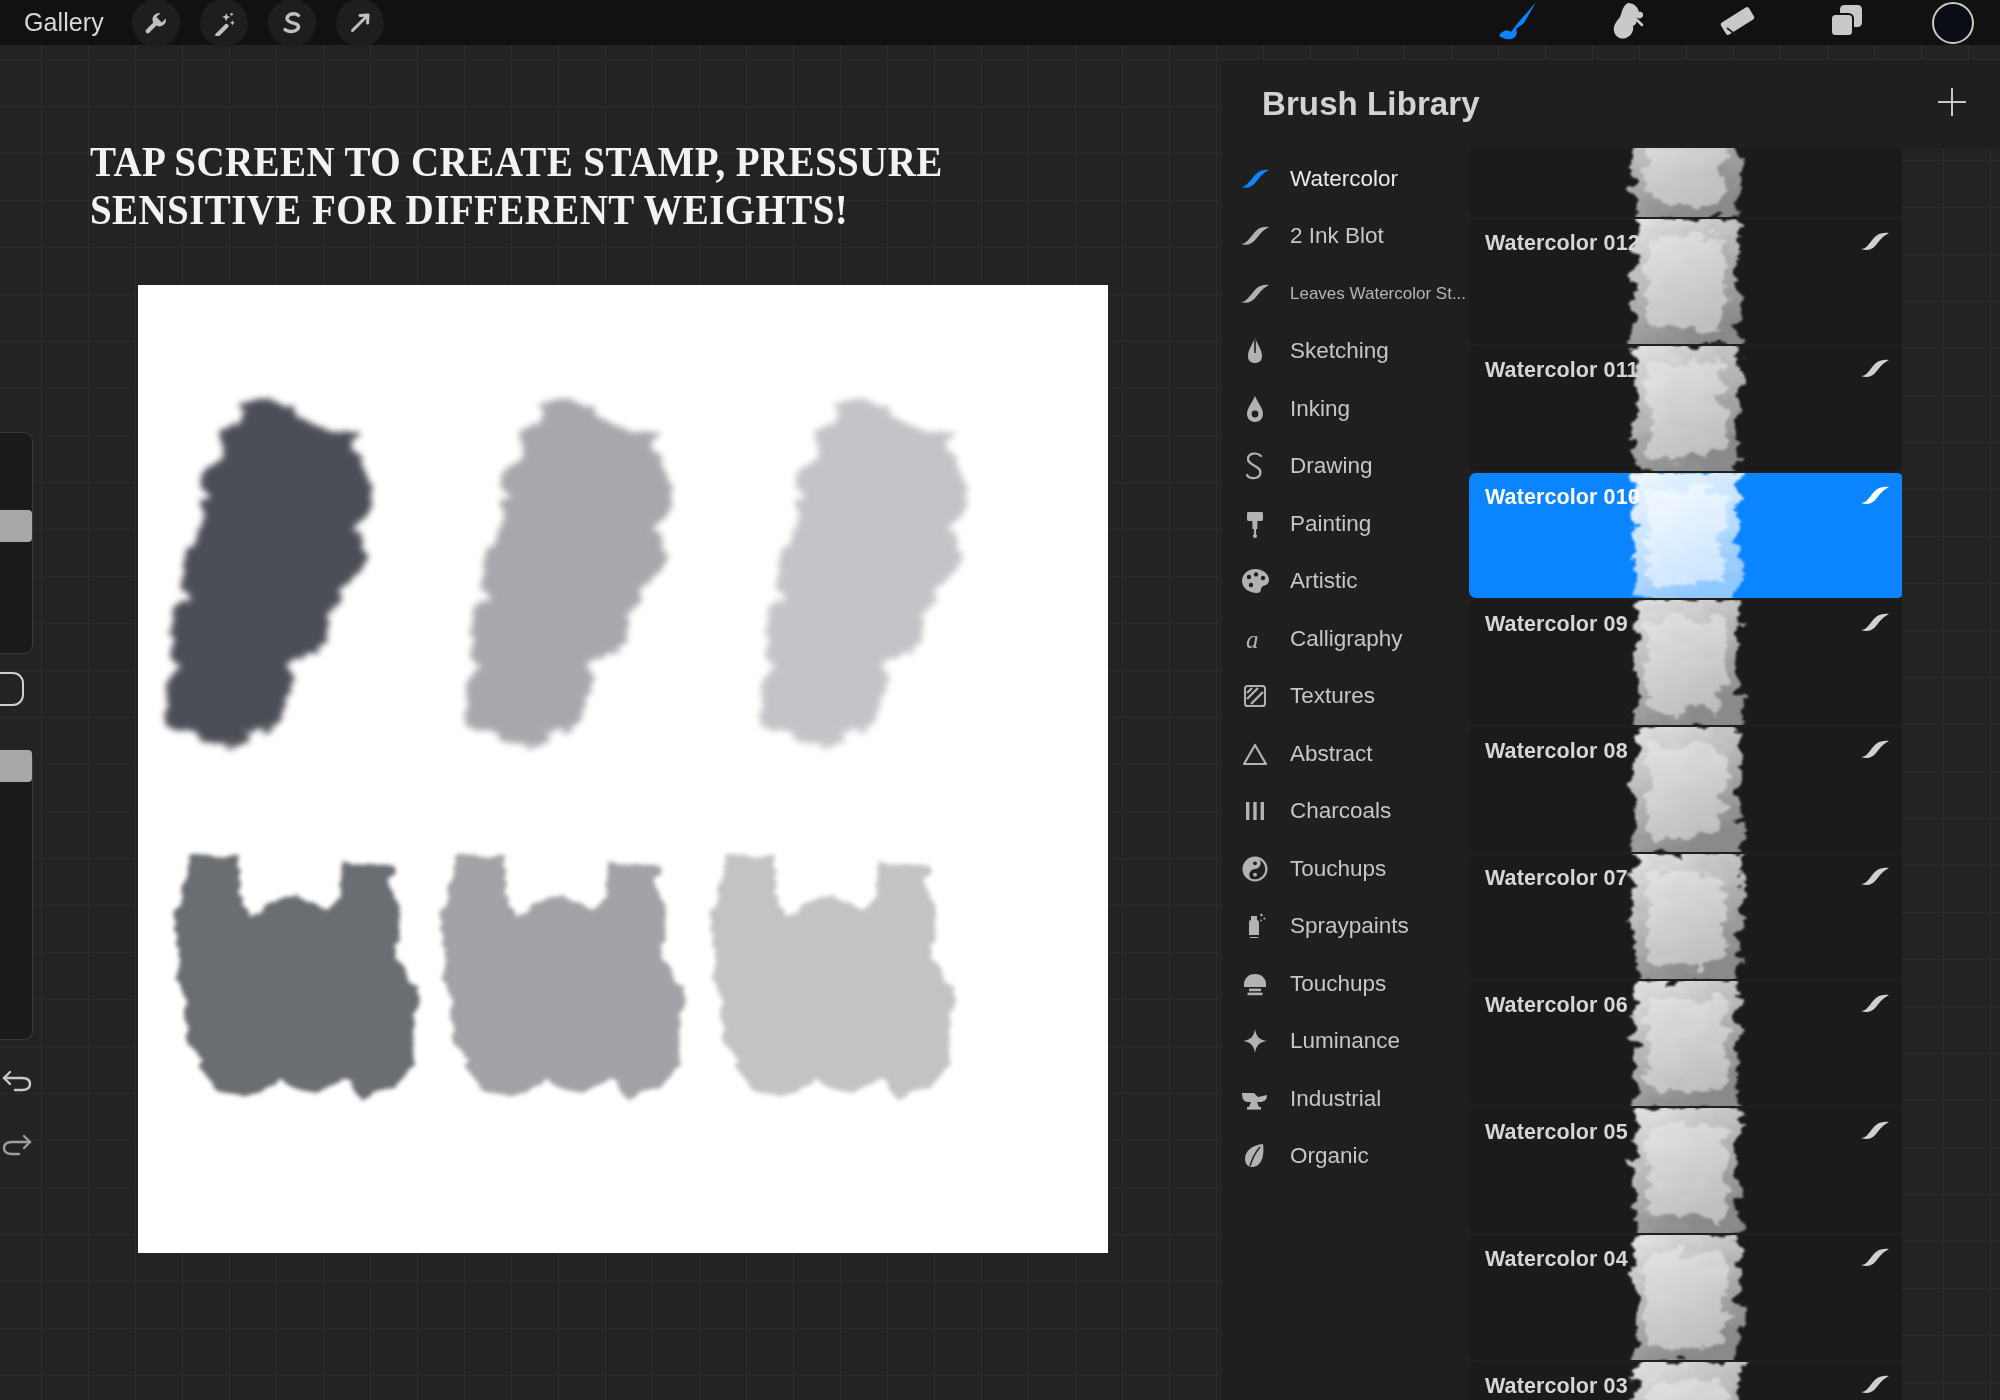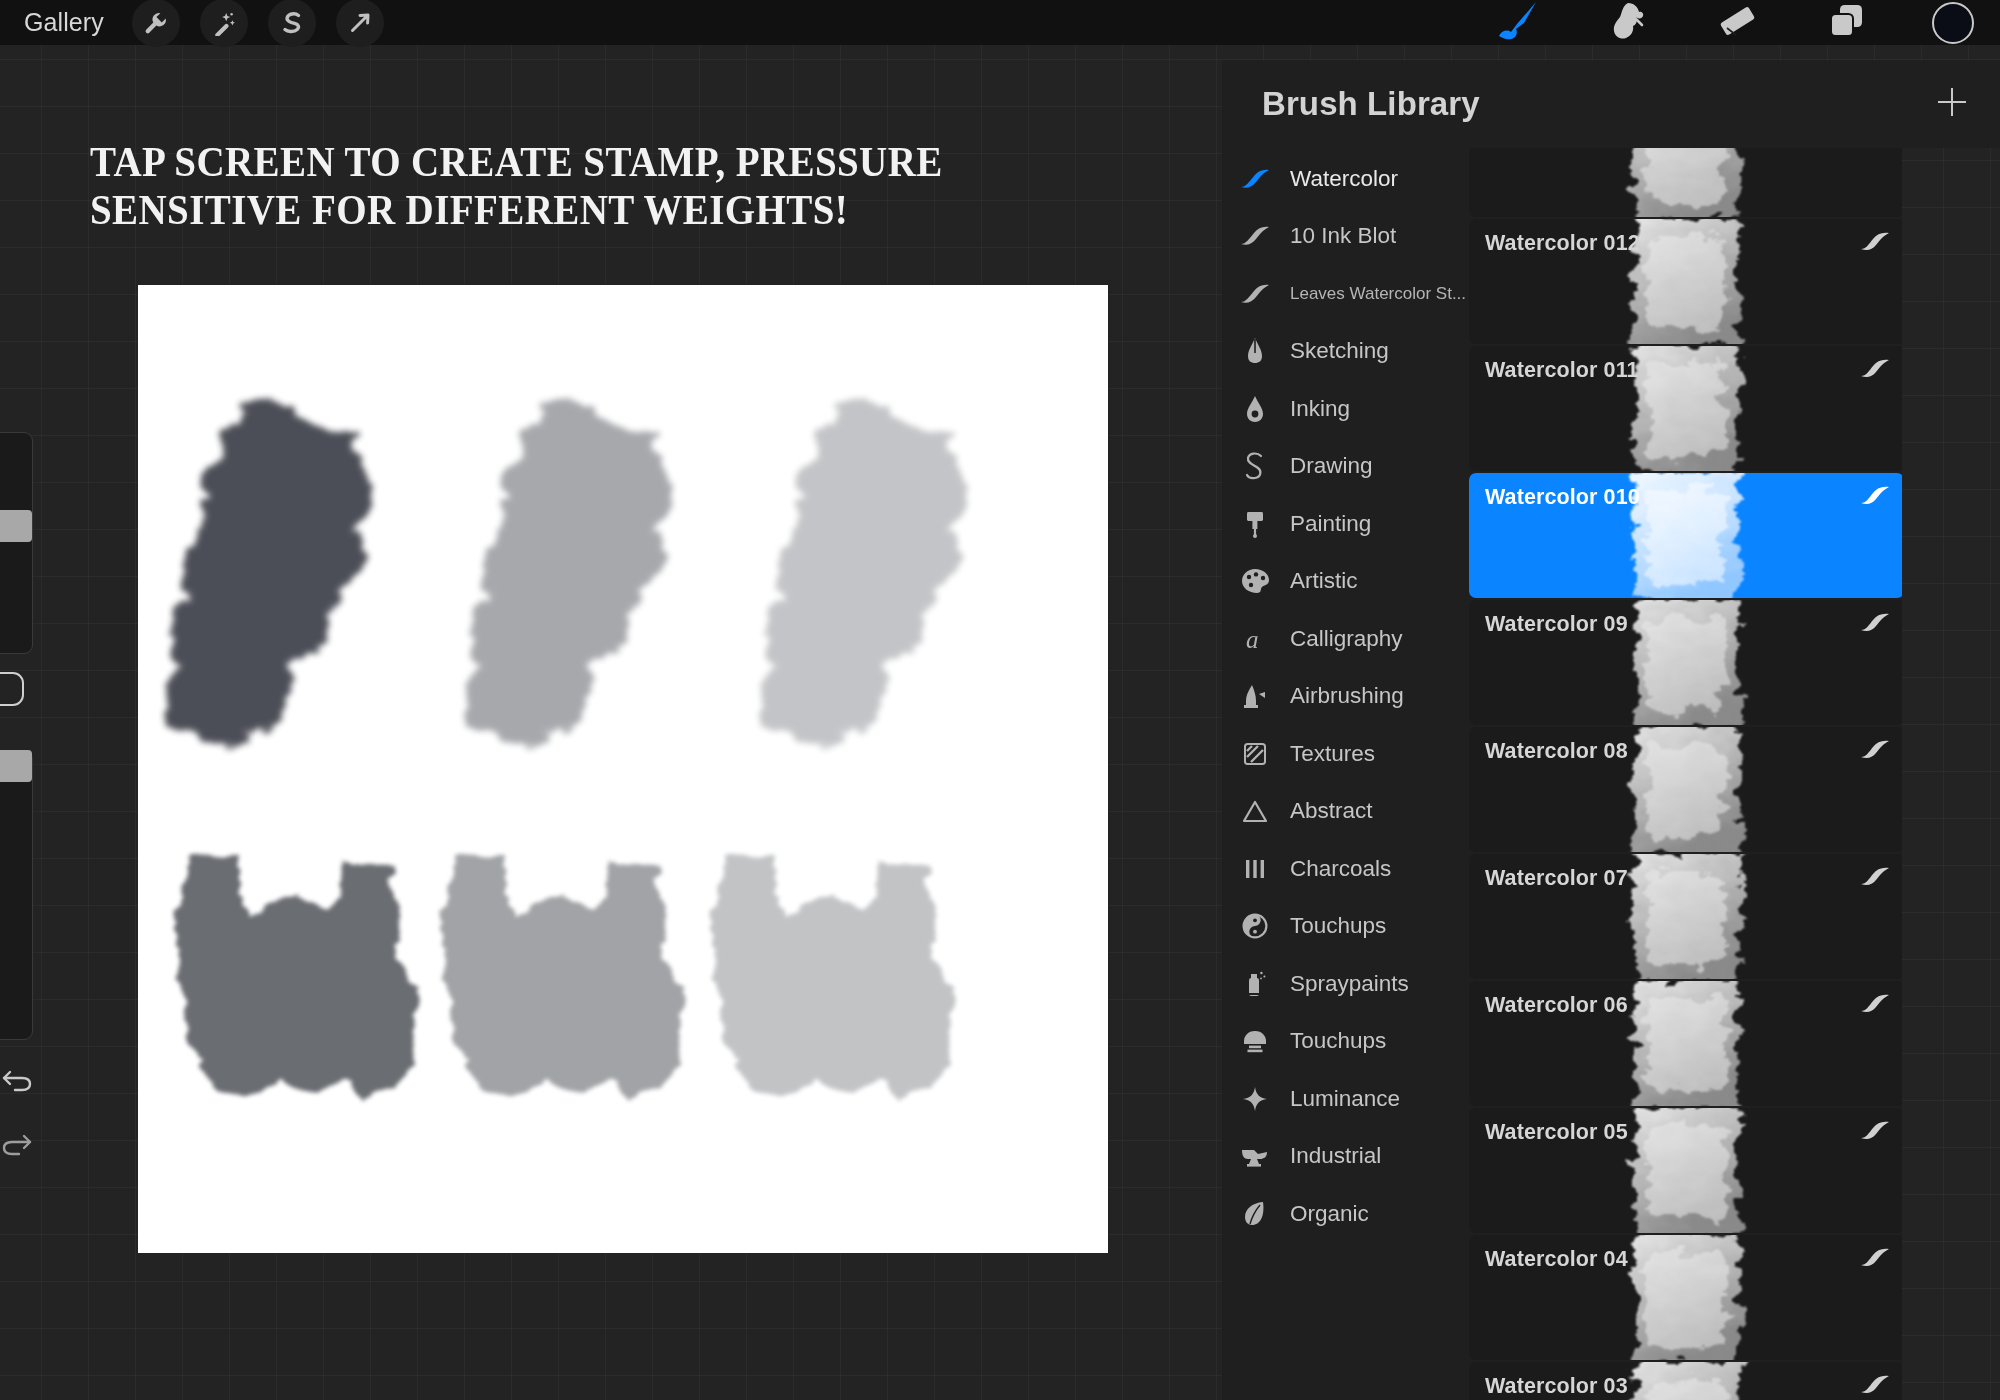--- a/index.html
+++ b/index.html
@@ -363,21 +363,21 @@
               </svg>
             </span>
             <span class="cat-label">Watercolor</span>
           </div>
           <div class="cat">
             <span class="cat-ic">
               <svg width="32" height="26" viewBox="0 0 32 26">
                 <path d="M2,21 C7,21 10,16 15,10 C19,5 24,3 30,4 C24,7 21,11 17,16 C13,21 8,23 2,21 Z" fill="#b2b2b2"></path>
               </svg>
             </span>
-            <span class="cat-label">10 Ink Blot</span>
+            <span class="cat-label">2 Ink Blot</span>
           </div>
           <div class="cat small">
             <span class="cat-ic">
               <svg width="32" height="26" viewBox="0 0 32 26">
                 <path d="M2,21 C7,21 10,16 15,10 C19,5 24,3 30,4 C24,7 21,11 17,16 C13,21 8,23 2,21 Z" fill="#b2b2b2"></path>
               </svg>
             </span>
             <span class="cat-label">Leaves Watercolor St...</span>
           </div>
           <div class="cat">
@@ -429,30 +429,20 @@
             </span>
             <span class="cat-label">Artistic</span>
           </div>
           <div class="cat">
             <span class="cat-ic">
               <svg width="26" height="30" viewBox="0 0 26 30">
                 <text x="4" y="24" font-family="Liberation Serif, serif" font-style="italic" font-size="25" fill="#b2b2b2">a</text>
               </svg>
             </span>
             <span class="cat-label">Calligraphy</span>
-          </div>
-          <div class="cat">
-            <span class="cat-ic">
-              <svg width="28" height="28" viewBox="0 0 28 28">
-                <path d="M11,3 C13,8 15,13 15,19 L15,23 L5,23 L5,19 C5,13 8,8 11,3 Z" fill="#b2b2b2"></path>
-                <rect x="3" y="23" width="14" height="3" fill="#b2b2b2"></rect>
-                <path d="M18,12 L24,10 L24,16 Z" fill="#b2b2b2"></path>
-              </svg>
-            </span>
-            <span class="cat-label">Airbrushing</span>
           </div>
           <div class="cat">
             <span class="cat-ic">
               <svg width="26" height="26" viewBox="0 0 26 26">
                 <rect x="3" y="3" width="20" height="20" rx="2.6" fill="none" stroke="#b2b2b2" stroke-width="2"></rect>
                 <path d="M5,16 L16,5 M9,21 L21,9 M5,10 L10,5" stroke="#b2b2b2" stroke-width="2.4"></path>
               </svg>
             </span>
             <span class="cat-label">Textures</span>
           </div>

